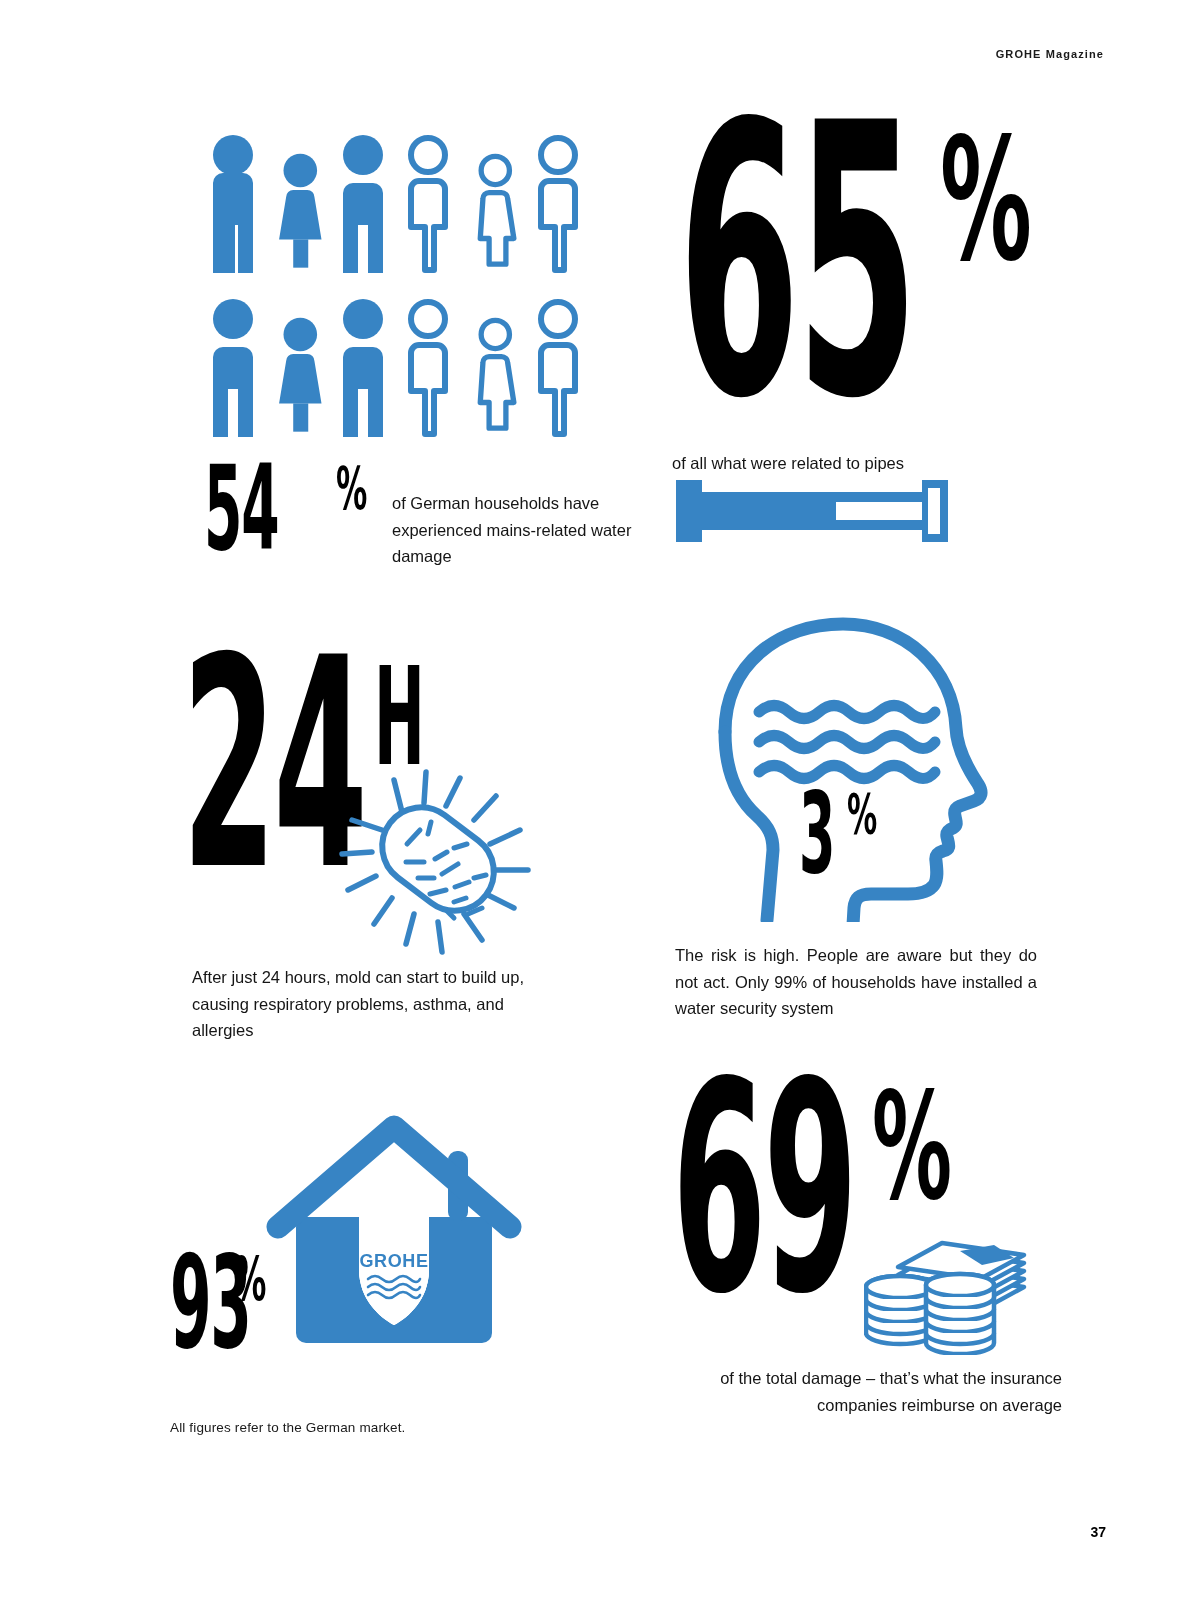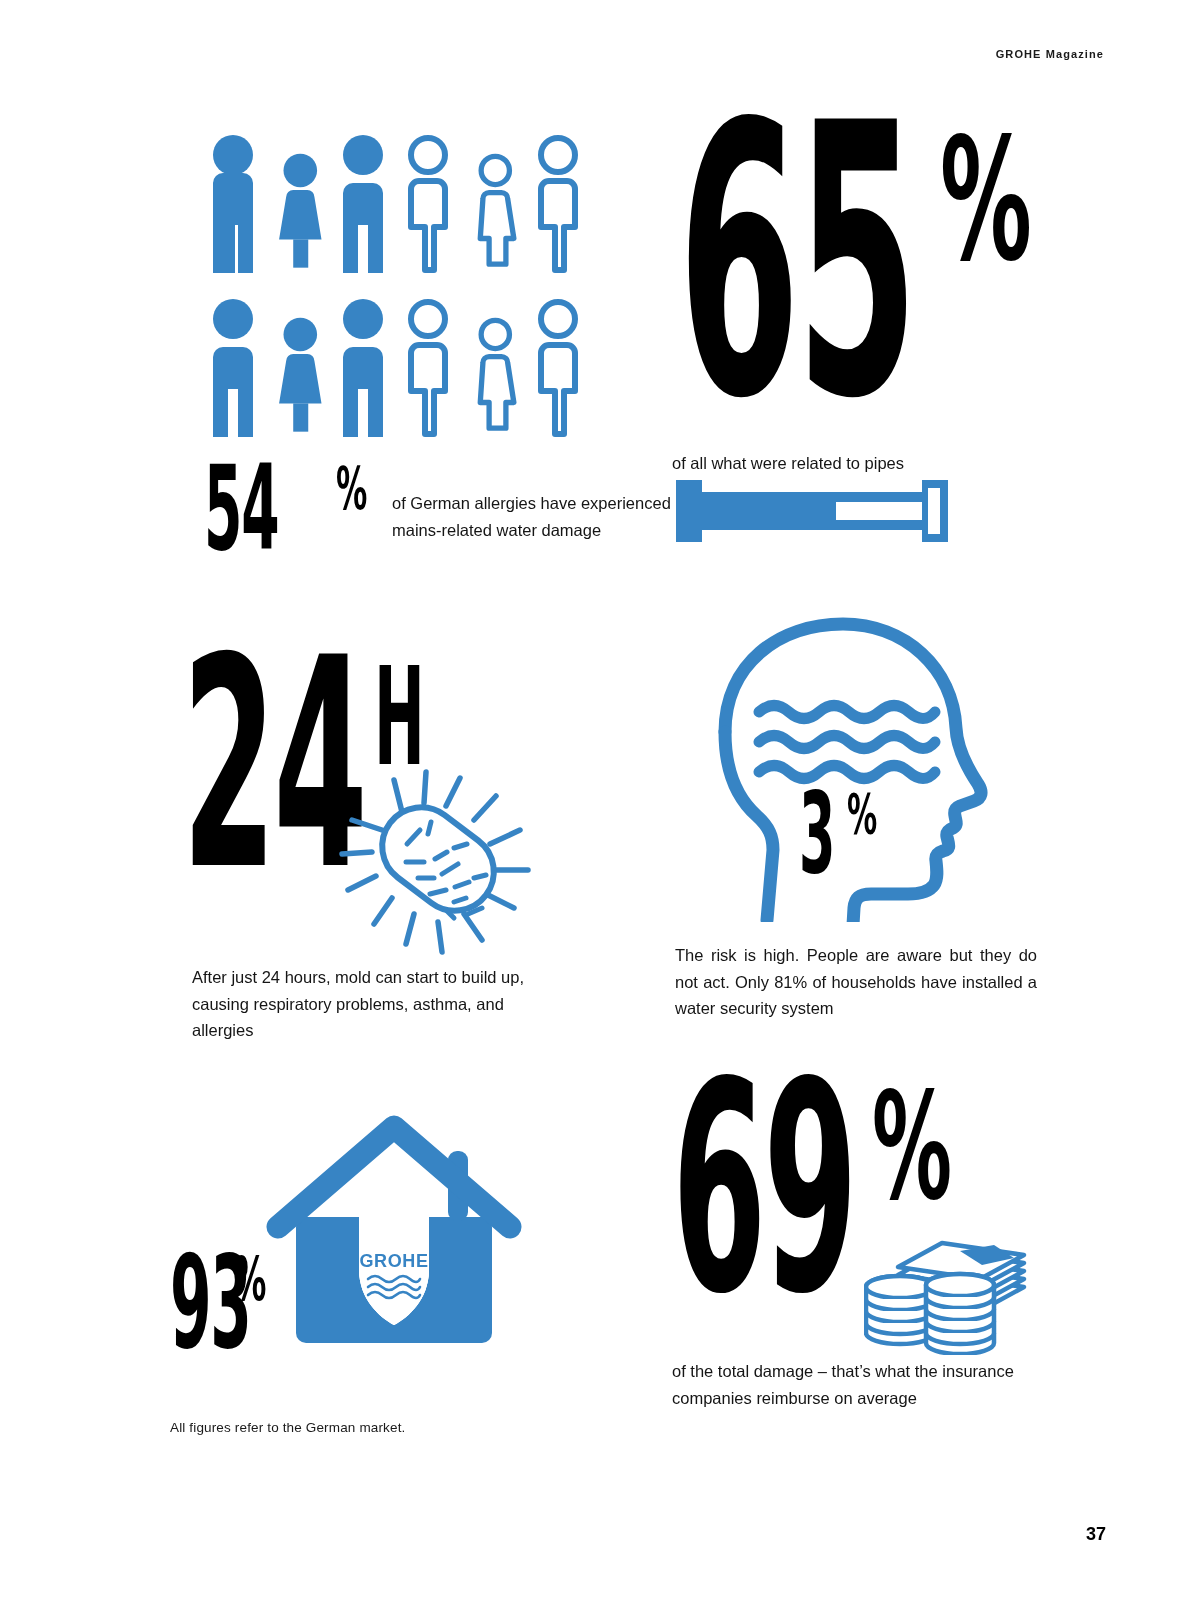--- a/index.html
+++ b/index.html
@@ -88,25 +88,25 @@
   #block-house .num93{ position:absolute; left:0px; top:148px; }
   #block-house .num93 .big-num{ font-size:128px; position:absolute; left:0; top:0; }
   #block-house .num93 .pct{ font-size:60px; position:absolute; left:64px; top:2px; }
   #block-house .caption{ position:absolute; left:0px; top:262px; width:330px; }
 
   
   #block-69{ position:absolute; left:668px; top:1090px; width:420px; height:340px; }
   #block-69 .big-num{ font-size:290px; position:absolute; left:4px; top:-14px; }
   #block-69 .pct{ font-size:148px; position:absolute; left:204px; top:-2px; }
   #money-icon{ position:absolute; left:196px; top:125px; }
-  #block-69 .caption{ position:absolute; left:4px; top:268px; width:390px; }
+  #block-69 .caption{ position:absolute; left:4px; top:275px; width:390px;text-align:right; }
 
   
   #footnote{ position:absolute; left:170px; top:1420px; font-size:13.5px; color:#1a1a1a; letter-spacing:0.15px;}
-  #folio{ position:absolute; right:96px; top:1524px; font-size:18px; font-weight:700; color:#000; }
+  #folio{ position:absolute; right:96px; top:1524px; font-size:14px; font-weight:700; color:#000; }
 </style>
 </head>
 <body>
 
 <div class="page">
 
   <div class="magazine-head">GROHE Magazine</div>
 
   <div id="block-people">
     <div class="people-row">
@@ -204,21 +204,21 @@
             <circle cx="28" cy="22" r="17" fill="none" stroke="#3784C4" stroke-width="6"></circle>
         <path d="M11 56a8 8 0 0 1 8-8h18a8 8 0 0 1 8 8v38H34v43h-9V94H11Z" fill="none" stroke="#3784C4" stroke-width="6" stroke-linejoin="round"></path>
           </svg>
       </div>
     </div>
   </div>
 
   <div id="stat-54">
     <span class="big-num">54</span>
     <span class="pct">%</span>
-    <div class="caption">of German allergies have experienced mains-related water damage</div>
+    <div class="caption">of German households have experienced mains-related water damage</div>
   </div>
 
   <div id="block-65">
     <span class="big-num">65</span>
     <span class="pct">%</span>
     <div class="caption caption-65">of all what were related to pipes</div>
     <div id="pipe-icon">
       <svg width="272" height="62" viewBox="0 0 272 62">
         <rect x="0" y="0" width="26" height="62" fill="#3784C4"></rect>
         <rect x="26" y="12" width="222" height="38" fill="#3784C4"></rect>
@@ -280,21 +280,21 @@
           <path d="M56 100q15-13 30 0t30 0 30 0 30 0 30 0 26 0"></path>
           <path d="M56 130q15-13 30 0t30 0 30 0 30 0 30 0 26 0"></path>
           <path d="M56 160q15-13 30 0t30 0 30 0 30 0 30 0 26 0"></path>
         </g>
       </svg>
     </div>
     <div class="num3">
       <span class="big-num">3</span>
       <span class="pct">%</span>
     </div>
-    <div class="caption justify">The risk is high. People are aware but they do not act. Only 81% of households have installed a water security system</div>
+    <div class="caption justify">The risk is high. People are aware but they do not act. Only 99% of households have installed a water security system</div>
   </div>
 
   <div id="block-house">
     <div id="house-icon">
       <svg width="270" height="250" viewBox="0 0 270 250">
         <rect x="34" y="112" width="196" height="126" rx="10" fill="#3784C4"></rect>
         <rect x="186" y="46" width="20" height="70" rx="9" fill="#3784C4"></rect>
         <path d="M16 122 L132 22 L248 122" fill="none" stroke="#3784C4" stroke-width="23" stroke-linecap="round" stroke-linejoin="round"></path>
         <path d="M100 116 h70 a0 0 0 0 1 0 0 v52 c0 30 -20 48 -35 56 -15 -8 -35 -26 -35 -56 z" fill="#ffffff" transform="translate(-3,-4)"></path>
         <path d="M97 112 h70 v52 c0 30 -20 48 -35 56 -15 -8 -35 -26 -35 -56 z" fill="#ffffff"></path>

